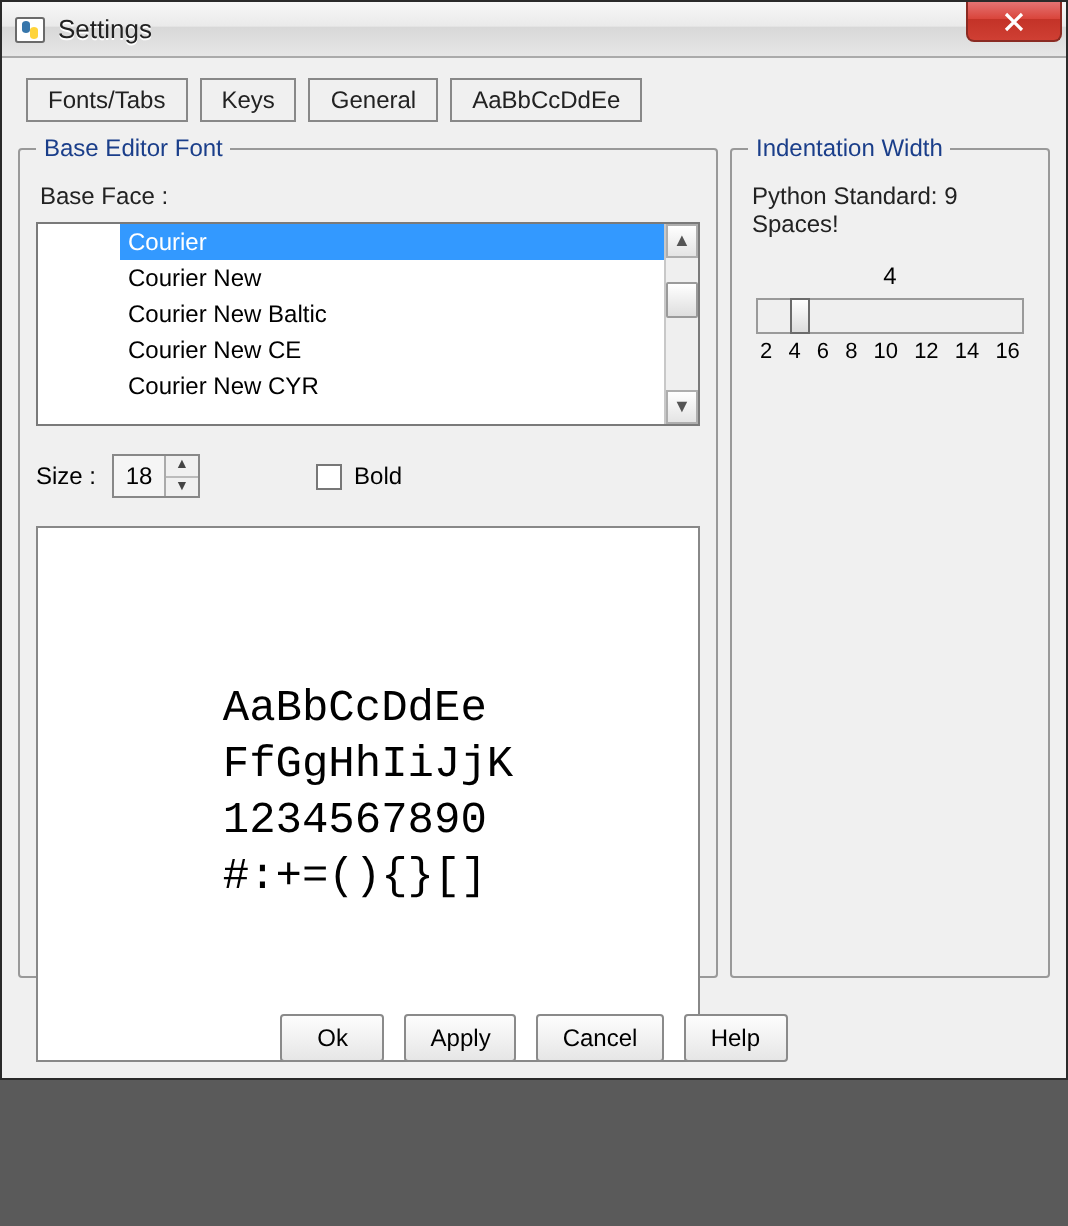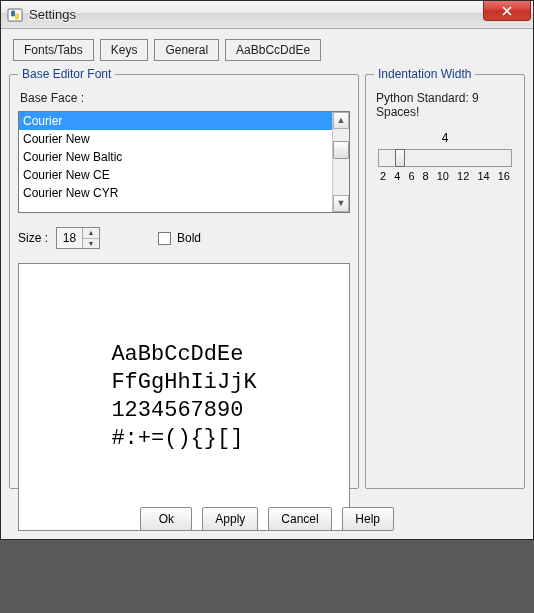--- a/index.html
+++ b/index.html
@@ -107,20 +107,21 @@
     overflow: hidden;
   }
   .list-item {
     padding: 1px 4px;
     font-size: 12px;
     color: #000;
     height: 18px;
     line-height: 17px;
     white-space: nowrap;
     cursor: pointer;
+    margin-left: 41px;
   }
   .list-item.selected {
     background: #3399ff;
     color: #fff;
   }
   .vscroll {
     width: 17px;
     background: #efefef;
     border-left: 1px solid #c8c8c8;
     display: flex;

